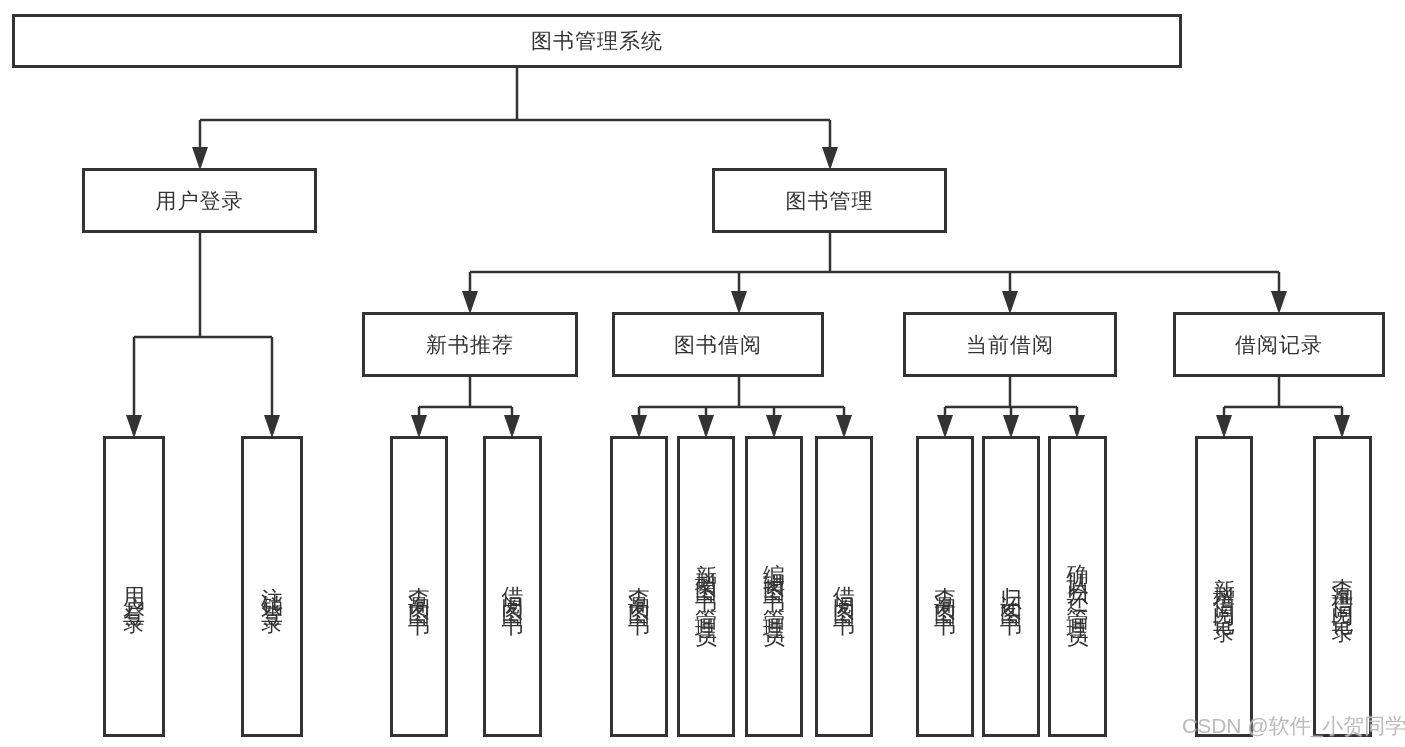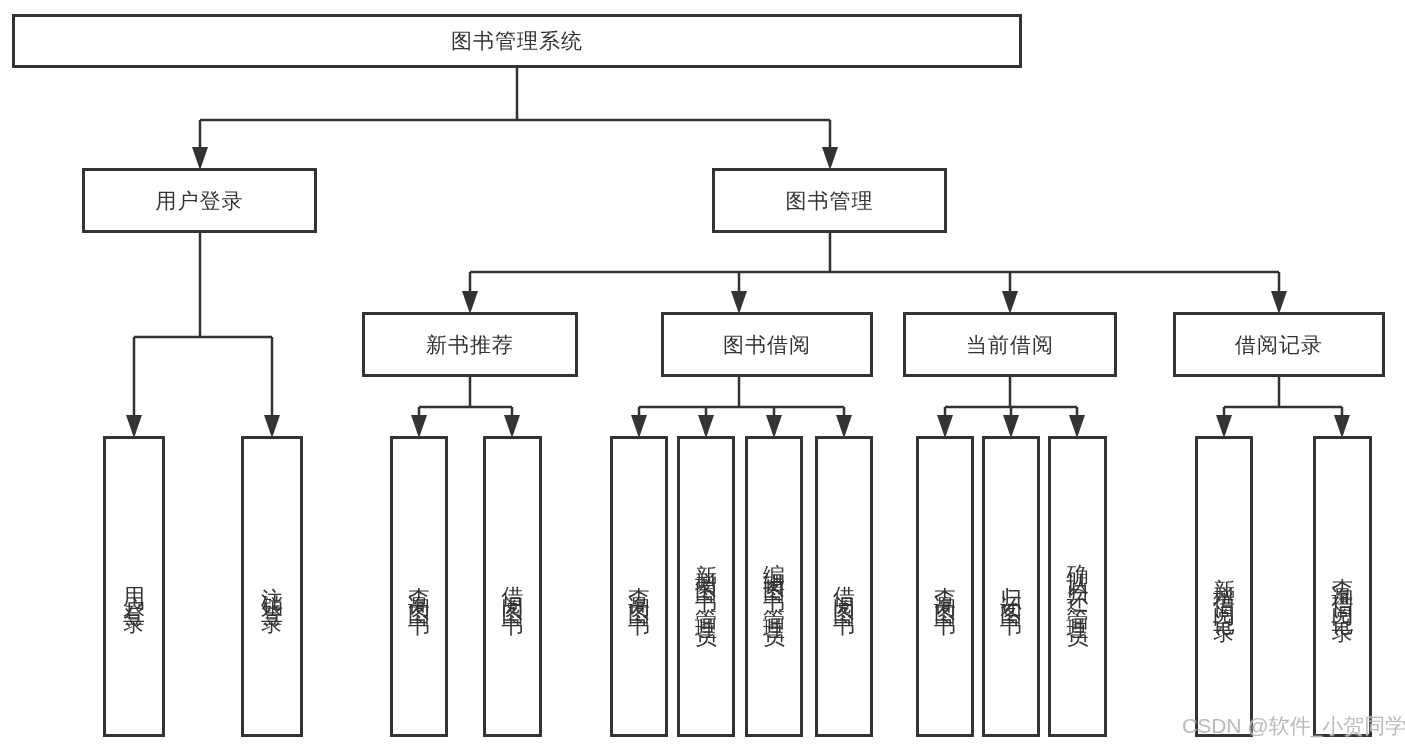--- a/index.html
+++ b/index.html
@@ -65,35 +65,35 @@
       <polygon points="766,415 782,415 774,438"></polygon>
       <polygon points="836,415 852,415 844,438"></polygon>
       <polygon points="937,415 953,415 945,438"></polygon>
       <polygon points="1003,415 1019,415 1011,438"></polygon>
       <polygon points="1069,415 1085,415 1077,438"></polygon>
       <polygon points="1216,415 1232,415 1224,438"></polygon>
       <polygon points="1334,415 1350,415 1342,438"></polygon>
     </g>
   </svg>
 
-  <div class="node hnode" style="left:12px; top:14px; width:1010px; height:54px;">
+  <div class="node hnode" style="left:12px; top:14px; width:1170px; height:54px;">
     <span>图书管理系统</span>
   </div>
 
   <div class="node hnode" style="left:82px; top:168px; width:235px; height:65px;">
     <span>用户登录</span>
   </div>
   <div class="node hnode" style="left:362px; top:312px; width:216px; height:65px;">
     <span>新书推荐</span>
   </div>
 
   <div class="node hnode" style="left:712px; top:168px; width:235px; height:65px;">
     <span>图书管理</span>
   </div>
-  <div class="node hnode" style="left:661px; top:312px; width:212px; height:65px;">
+  <div class="node hnode" style="left:612px; top:312px; width:212px; height:65px;">
     <span>图书借阅</span>
   </div>
   <div class="node hnode" style="left:903px; top:312px; width:214px; height:65px;align-items:center;">
     <span>当前借阅</span>
   </div>
   <div class="node hnode" style="left:1173px; top:312px; width:212px; height:65px;">
     <span>借阅记录</span>
   </div>
 
   <div class="node leaf" style="left:103px; top:436px; width:62px; height:301px;">

